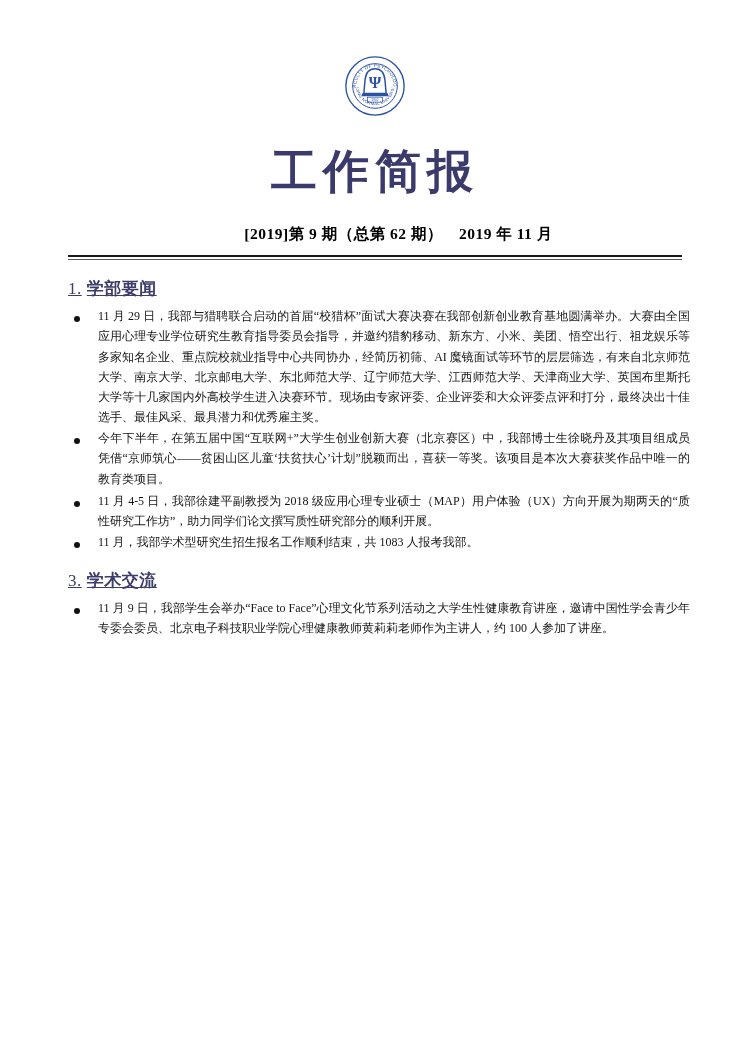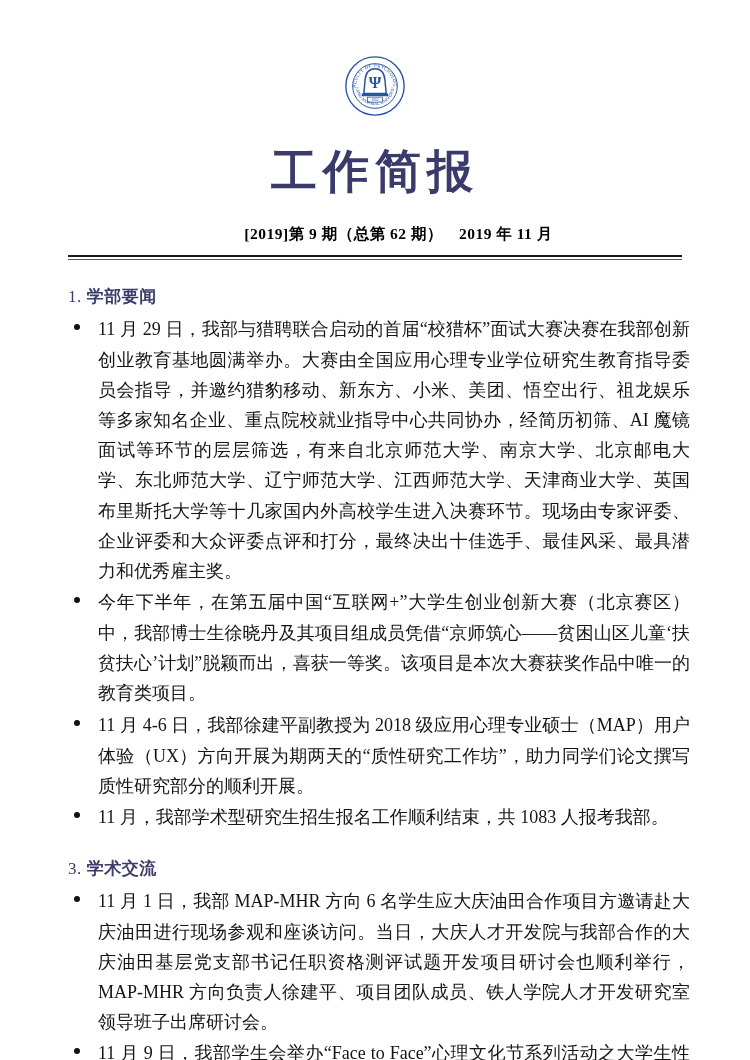--- a/index.html
+++ b/index.html
@@ -102,39 +102,40 @@
   .content {
     padding: 0 60px 0 56px;
     margin-top: 13px;
   }
 
   .section-heading {
     color: #3d3d6b;
     font-family: "Liberation Sans", "DejaVu Sans", sans-serif;
     font-size: 17px;
     font-weight: 600;
-    margin: 25px 0 6px 12px;
+    margin: 17px 0 6px 12px;
     letter-spacing: 0.5px;
+    text-decoration: underline;
   }
   .section-heading .num {
     font-family: "Liberation Serif", "DejaVu Serif", serif;
     font-weight: 400;
     margin-right: 5px;
   }
 
   ul.bullets {
     list-style: none;
     margin: 0 0 2px 0;
     padding: 0;
   }
   ul.bullets > li {
     position: relative;
     padding-left: 42px;
     margin-bottom: 1px;
-    font-size: 18px;
+    font-size: 12px;
     line-height: 1.68;
     text-align: justify;
     text-justify: inter-ideograph;
     color: #151515;
     font-family: "Liberation Serif", "DejaVu Serif", serif;
   }
   ul.bullets > li::before {
     content: "";
     position: absolute;
     left: 18px;
@@ -184,24 +185,23 @@
 
   <div class="content">
 
     <div class="section-heading"><span class="num">1.</span><span>学部要闻</span></div>
     <ul class="bullets">
       <li>11 月 29 日，我部与猎聘联合启动的首届“校猎杯”面试大赛决赛在我部创新创业教育基地圆满举办。大赛由全国应用心理专业学位研究生教育指导委员会指导，并邀约猎豹移动、新东方、小米、美团、悟空出行、祖龙娱乐等多家知名企业、重点院校就业指导中心共同协办，经简历初筛、AI 魔镜面试等环节的层层筛选，有来自北京师范大学、南京大学、北京邮电大学、东北师范大学、辽宁师范大学、江西师范大学、天津商业大学、英国布里斯托大学等十几家国内外高校学生进入决赛环节。现场由专家评委、企业评委和大众评委点评和打分，最终决出十佳选手、最佳风采、最具潜力和优秀雇主奖。</li>
       <li>今年下半年，在第五届中国“互联网+”大学生创业创新大赛（北京赛区）中，我部博士生徐晓丹及其项目组成员凭借“京师筑心——贫困山区儿童‘扶贫扶心’计划”脱颖而出，喜获一等奖。该项目是本次大赛获奖作品中唯一的教育类项目。</li>
     </ul>
 
     <ul class="bullets">
-      <li>11 月 4-6 日，我部徐建平副教授为 2018 级应用心理专业硕士（MAP）用户体验（UX）方向开展为期两天的“质性研究工作坊”，助力同学们论文撰写质性研究部分的顺利开展。</li>
+      <li>11 月 4-5 日，我部徐建平副教授为 2018 级应用心理专业硕士（MAP）用户体验（UX）方向开展为期两天的“质性研究工作坊”，助力同学们论文撰写质性研究部分的顺利开展。</li>
       <li>11 月，我部学术型研究生招生报名工作顺利结束，共 1083 人报考我部。</li>
     </ul>
 
     <div class="section-heading"><span class="num">3.</span><span>学术交流</span></div>
     <ul class="bullets">
-      <li>11 月 1 日，我部 MAP-MHR 方向 6 名学生应大庆油田合作项目方邀请赴大庆油田进行现场参观和座谈访问。当日，大庆人才开发院与我部合作的大庆油田基层党支部书记任职资格测评试题开发项目研讨会也顺利举行，MAP-MHR 方向负责人徐建平、项目团队成员、铁人学院人才开发研究室领导班子出席研讨会。</li>
       <li>11 月 9 日，我部学生会举办“Face to Face”心理文化节系列活动之大学生性健康教育讲座，邀请中国性学会青少年专委会委员、北京电子科技职业学院心理健康教师黄莉莉老师作为主讲人，约 100 人参加了讲座。</li>
     </ul>
 
   </div>
 </div>
 
 </body></html>

